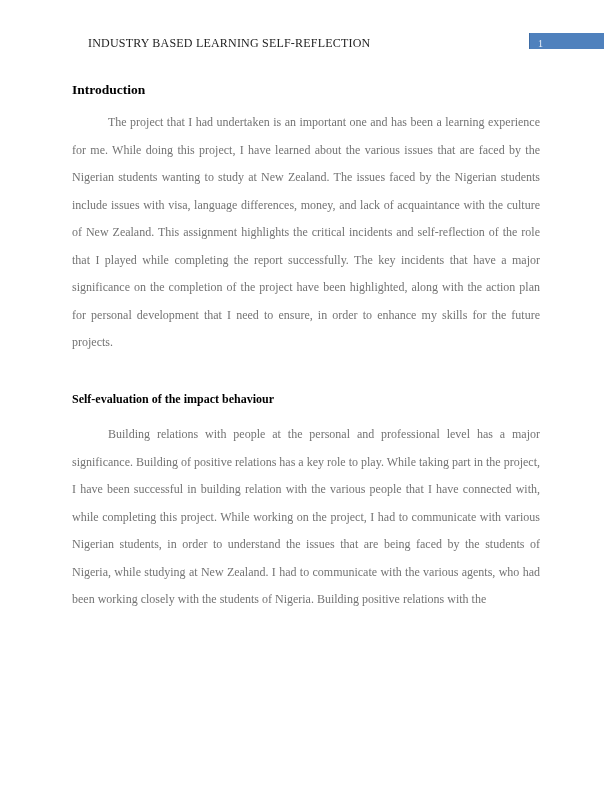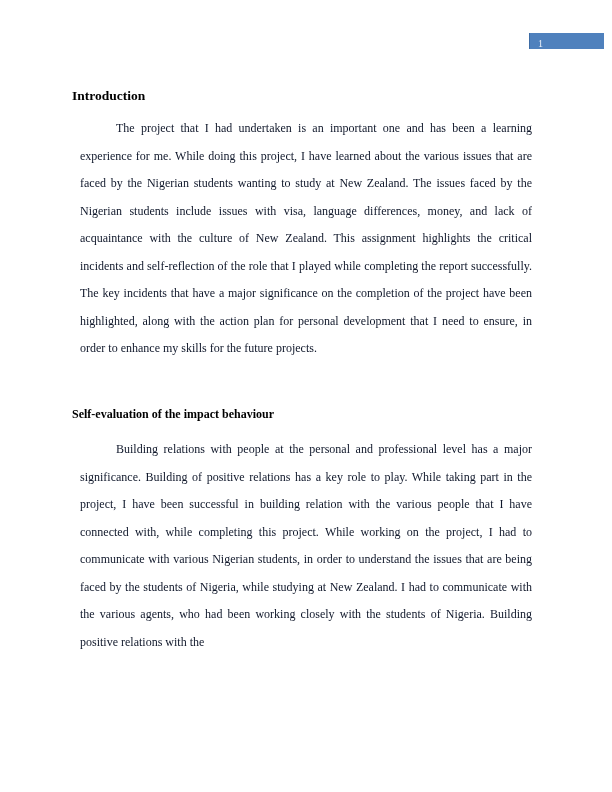--- a/index.html
+++ b/index.html
@@ -38,55 +38,56 @@
     display: inline-block;
     color: #eaf0f8;
     font-size: 10px;
     line-height: 16px;
     padding-left: 8px;
     font-family: "Liberation Serif", serif;
   }
   .content {
     position: absolute;
     left: 72px;
-    top: 86px;
+    top: 80px;
     width: 468px;
   }
   .h-intro {
     font-size: 13.5px;
     font-weight: bold;
     color: #000000;
     margin: 0;
     line-height: 20px;
   }
   .h-sub {
     font-size: 12px;
     font-weight: bold;
     color: #000000;
     margin: 0;
     line-height: 27.5px;
   }
-  .h-sub.self-eval { margin-top: 38px; }
+  .h-sub.self-eval { margin-top: 29px; }
   .h-sub.ability   { margin-top: 10px; }
   p.body-para {
     font-size: 12px;
     line-height: 27.5px;
     text-align: justify;
     text-indent: 36px;
-    margin: 8px;
-    color: #0f172a;
+    margin: 0;
+    color: #737373;
   }
   p.body-para.first   { margin-top: 9px; }
   p.body-para.ability { margin-top: 8px; }
 </style>
 </head>
 <body>
 
 <div class="page">
 
+  <div class="running-head">INDUSTRY BASED LEARNING SELF-REFLECTION</div>
 
   <div class="page-num-badge">
     <span class="num">1</span>
   </div>
 
   <div class="content">
 
     <h1 class="h-intro">Introduction</h1>
 
     <p class="body-para first">The project that I had undertaken is an important one and has been a learning experience for me. While doing this project, I have learned about the various issues that are faced by the Nigerian students wanting to study at New Zealand. The issues faced by the Nigerian students include issues with visa, language differences, money, and lack of acquaintance with the culture of New Zealand. This assignment highlights the critical incidents and self-reflection of the role that I played while completing the report successfully. The key incidents that have a major significance on the completion of the project have been highlighted, along with the action plan for personal development that I need to ensure, in order to enhance my skills for the future projects.</p>

